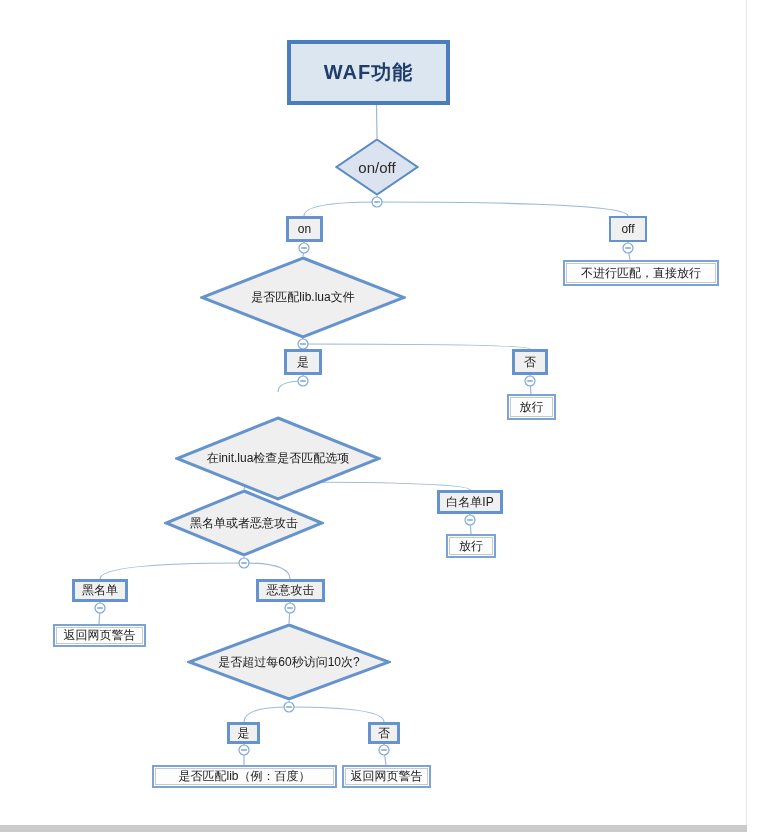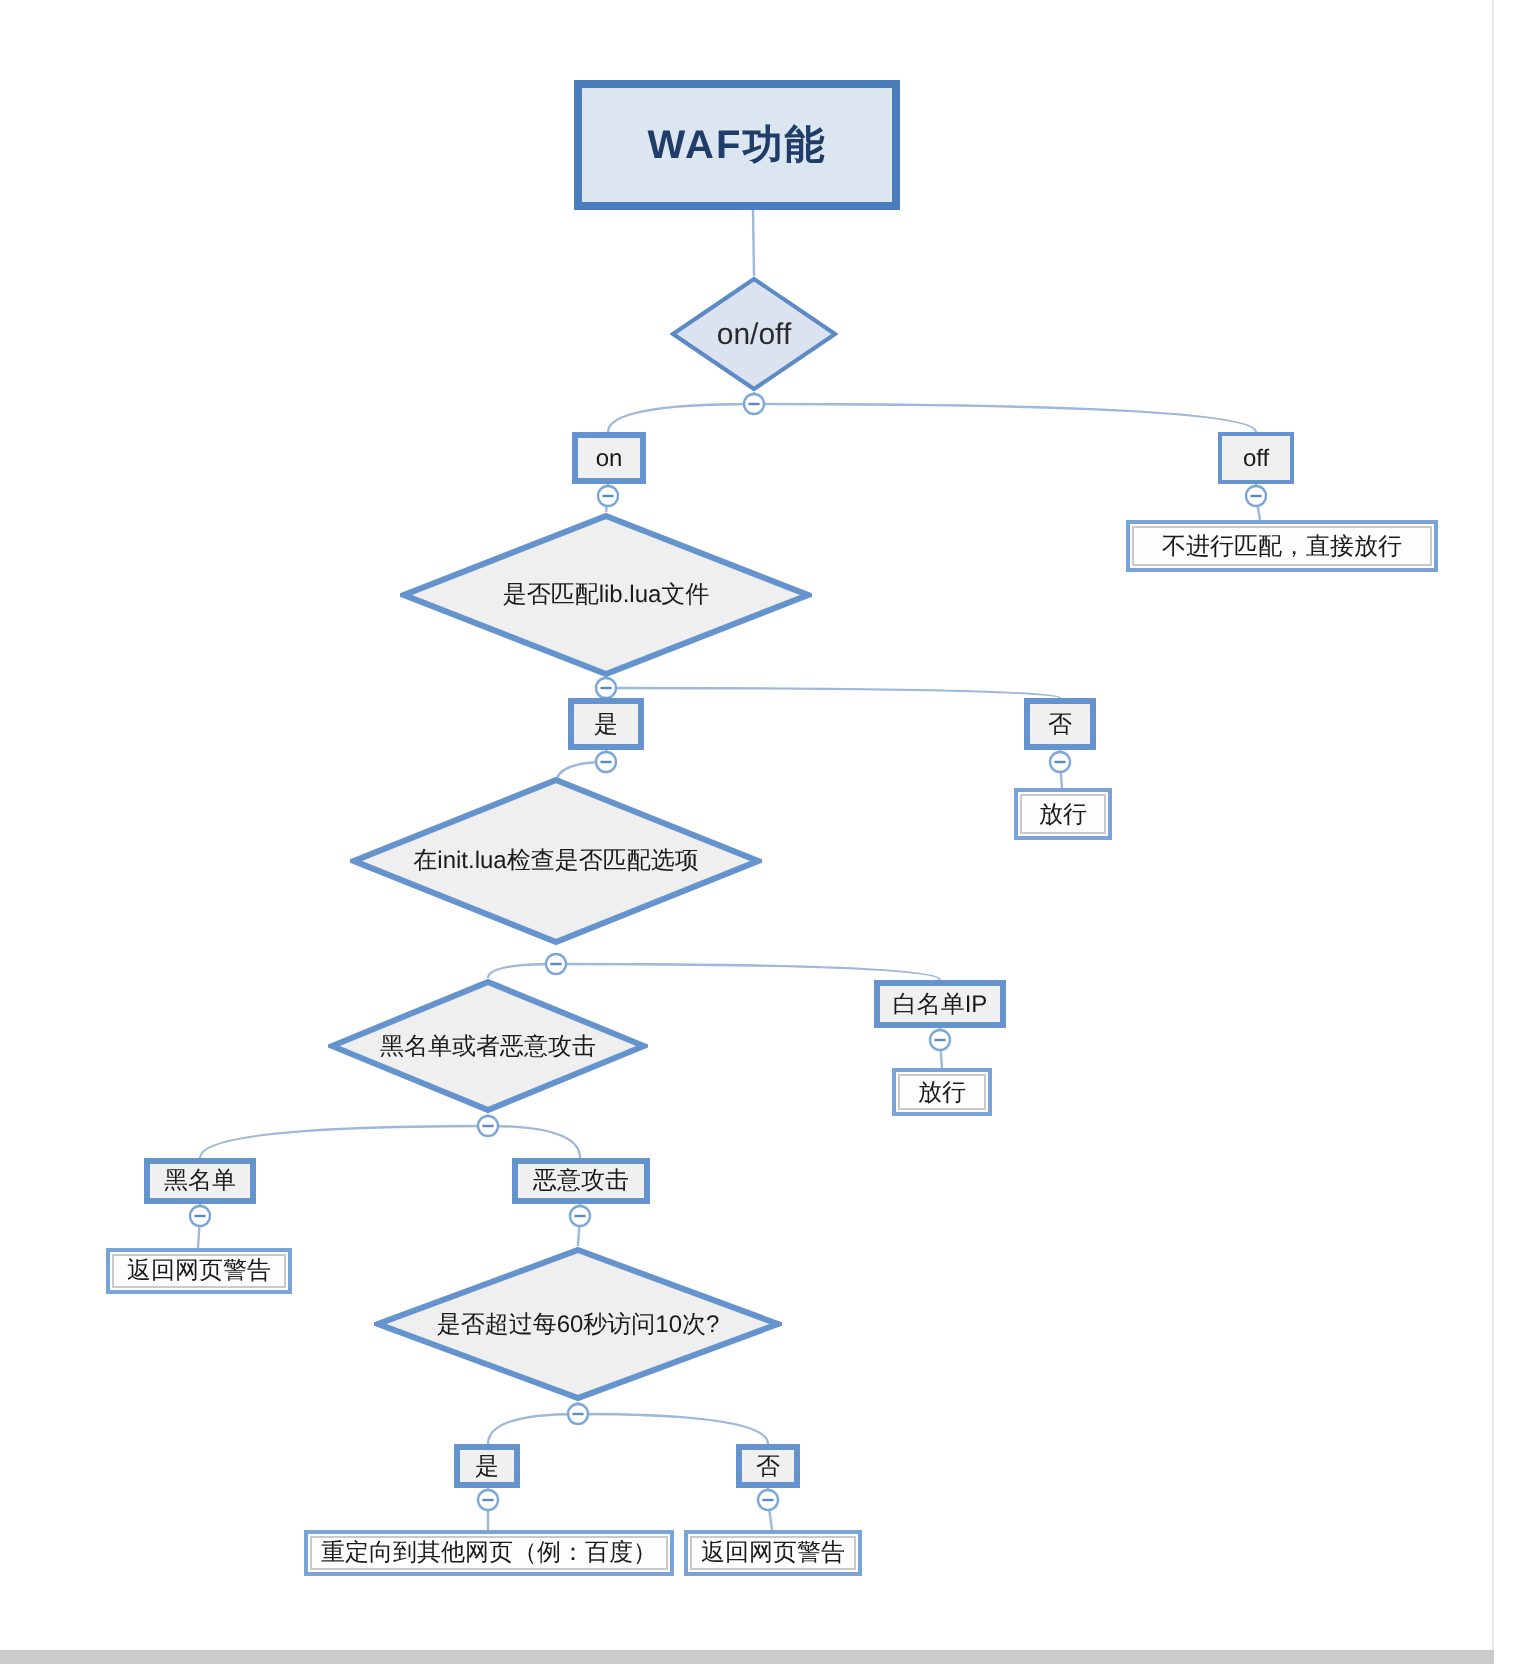--- a/index.html
+++ b/index.html
@@ -177,21 +177,21 @@
   <div class="node box" style="left:284px;top:349px;width:38px;height:26px">
     <span class="lbl">是</span>
   </div>
   <div class="node box" style="left:512px;top:349px;width:36px;height:26px">
     <span class="lbl">否</span>
   </div>
   <div class="node leaf" style="left:507px;top:394px;width:49px;height:26px">
     <span class="lbl">放行</span>
   </div>
 
-  <div class="node diamond" style="left:175px;top:388px;width:206px;height:85px">
+  <div class="node diamond" style="left:175px;top:416px;width:206px;height:85px">
     <svg viewBox="0 0 206 85">
       <polygon class="d-big" points="103,2 204,42.5 103,83 2,42.5"></polygon>
     </svg>
     <span class="lbl">在init.lua检查是否匹配选项</span>
   </div>
 
   <div class="node diamond" style="left:164px;top:489px;width:160px;height:68px">
     <svg viewBox="0 0 160 68">
       <polygon class="d-big" points="80,2 158,34 80,66 2,34"></polygon>
     </svg>
@@ -222,21 +222,21 @@
     <span class="lbl">是否超过每60秒访问10次?</span>
   </div>
 
   <div class="node box" style="left:227px;top:722px;width:33px;height:22px">
     <span class="lbl">是</span>
   </div>
   <div class="node box" style="left:368px;top:722px;width:32px;height:22px">
     <span class="lbl">否</span>
   </div>
   <div class="node leaf" style="left:152px;top:765px;width:185px;height:23px">
-    <span class="lbl">重定向到其他网页（例：百度）</span>
+    <span class="lbl">是否匹配lib（例：百度）</span>
   </div>
   <div class="node leaf" style="left:342px;top:765px;width:89px;height:23px">
     <span class="lbl">返回网页警告</span>
   </div>
 
   <div id="right-edge"></div>
   <div id="bottom-bar"></div>
 </div>
 
 </body></html>

